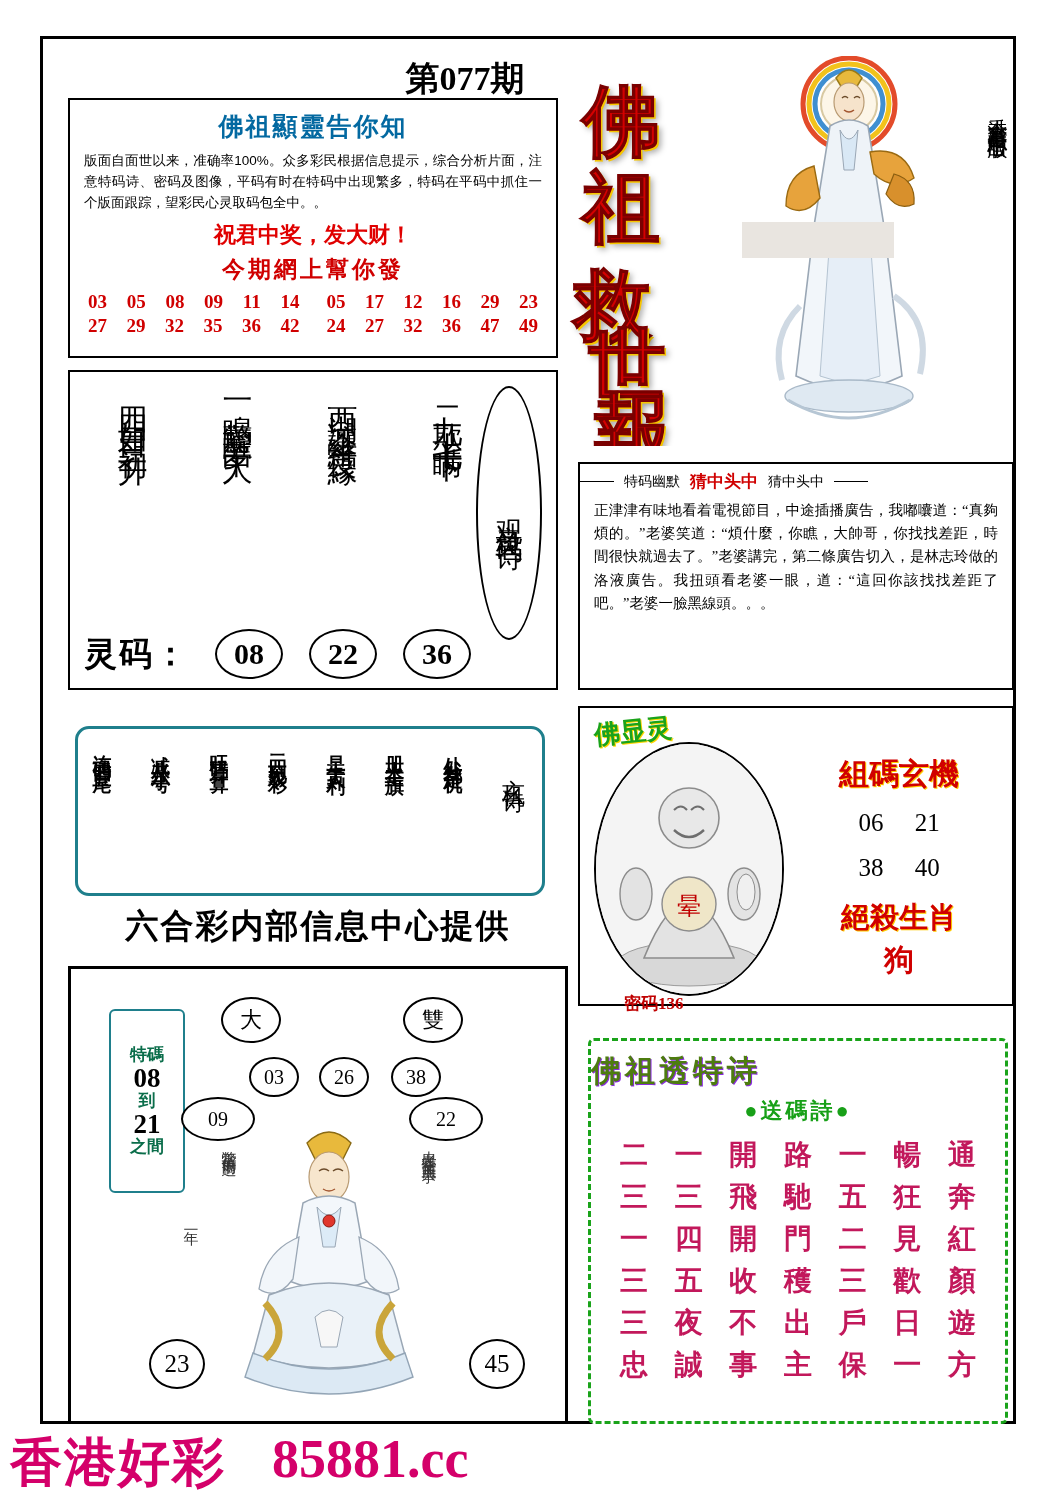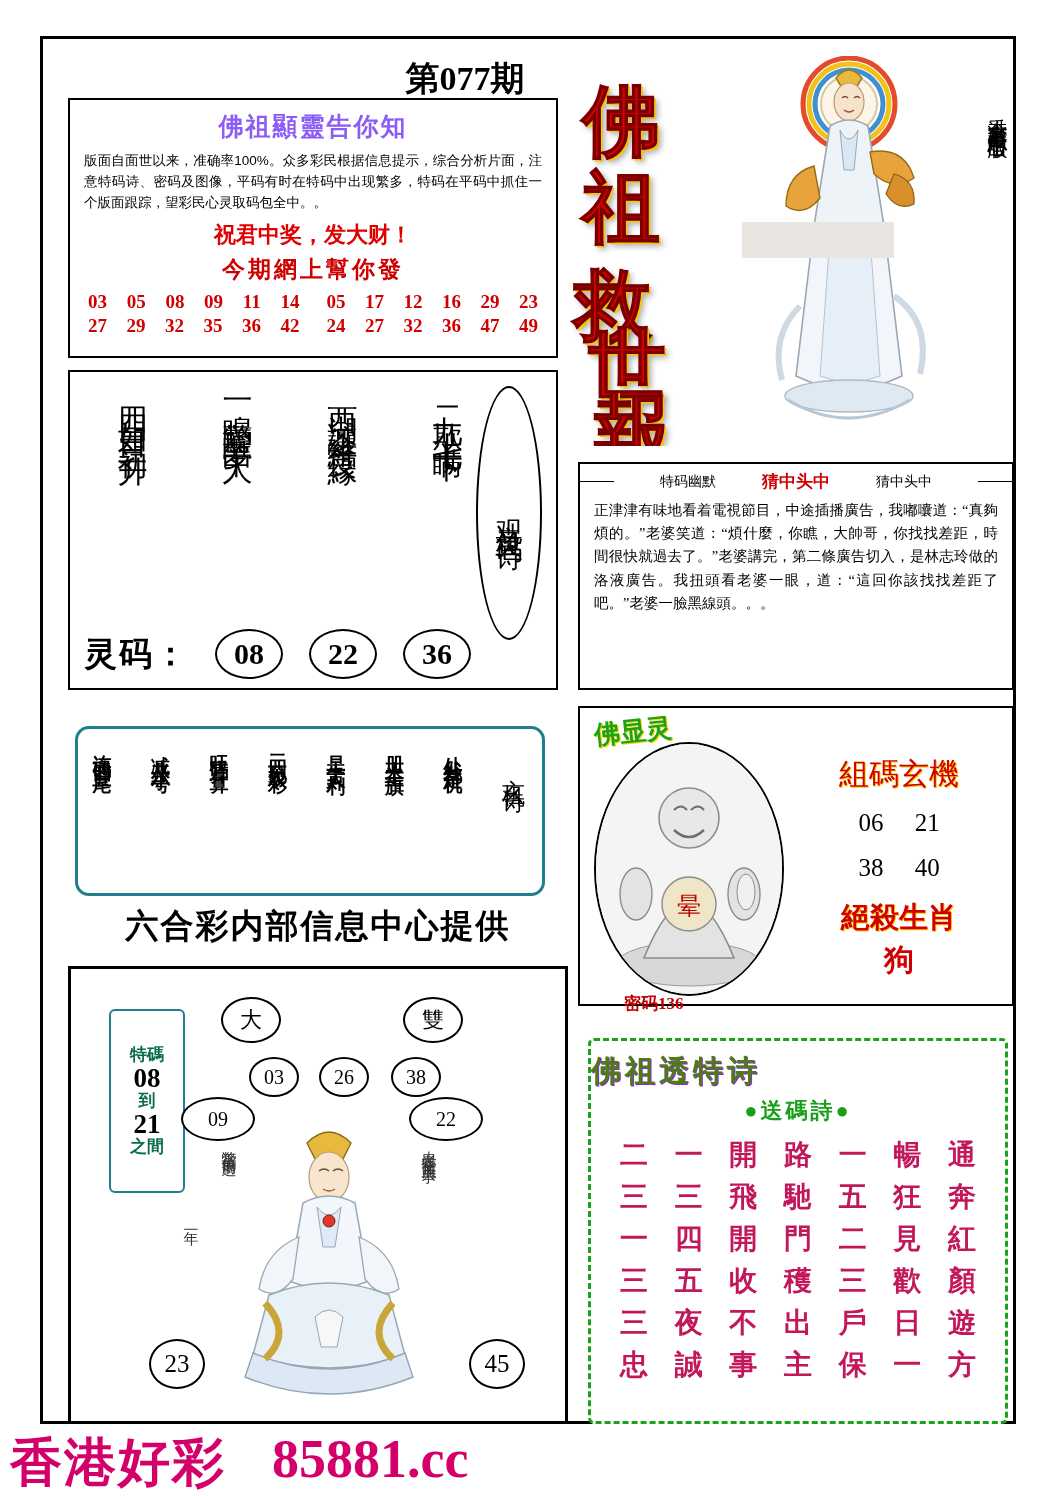--- a/index.html
+++ b/index.html
@@ -20,21 +20,21 @@
   .issue-title{
     position:absolute;left:290px;top:56px;width:350px;text-align:center;
     font-size:34px;font-weight:bold;color:#000;font-family:"Liberation Serif",serif;
   }
 
   .fozu-box{
     position:absolute;left:68px;top:98px;width:490px;height:260px;
     border:2px solid #000;box-sizing:border-box;background:#fff;
   }
   .fozu-title{
-    text-align:center;font-size:25px;font-weight:bold;color:#8b5cf6;
+    text-align:center;font-size:25px;font-weight:bold;color:#0369a1;
     margin-top:10px;letter-spacing:2px;font-family:"Liberation Serif",serif;
   }
   .fozu-body{
     font-size:13.5px;color:#000;line-height:1.55;padding:8px 14px 0 14px;text-align:justify;
   }
   .fozu-red1{
     text-align:center;color:#e00000;font-size:22px;font-weight:bold;margin-top:6px;
     font-family:"Liberation Serif",serif;
   }
   .fozu-red2{
@@ -108,21 +108,21 @@
     display:flex;align-items:center;justify-content:center;
     font-size:30px;font-weight:bold;font-family:"Liberation Serif",serif;
   }
 
   
   .humor-box{
     position:absolute;left:578px;top:462px;width:436px;height:228px;
     border:2px solid #000;box-sizing:border-box;background:#fff;
   }
   .humor-head{
-    display:flex;align-items:center;justify-content:space-between;gap:10px;
+    display:flex;align-items:center;justify-content:flex-start;gap:10px;
     font-size:14px;margin-top:6px;font-family:"Liberation Serif",serif;
   }
   .humor-head .hl{flex:0 0 34px;height:1px;background:#000;}
   .humor-head .red{color:#d00000;font-size:17px;font-weight:bold;}
   .humor-text{
     font-size:14.5px;line-height:1.6;padding:6px 14px;font-family:"Liberation Serif",serif;
     text-align:justify;
   }
 
   
@@ -166,21 +166,21 @@
     position:absolute;left:14px;top:34px;width:186px;height:250px;
     border:2px solid #000;border-radius:50%;overflow:hidden;background:#fff;
   }
   .mima{
     position:absolute;left:44px;top:268px;font-size:17px;color:#c00000;font-weight:bold;
     font-family:"Liberation Serif",serif;
     margin-top:16px;
   }
   .zuma-title{
     position:absolute;left:214px;top:46px;width:210px;text-align:center;
-    font-size:30px;font-weight:normal;color:#d00000;font-family:"Liberation Serif",serif;
+    font-size:30px;font-weight:bold;color:#d00000;font-family:"Liberation Serif",serif;
     text-shadow:1px 1px 0 #ffcc00;
   }
   .zuma-nums{
     position:absolute;left:214px;top:92px;width:210px;
     font-size:25px;font-family:"Liberation Serif",serif;color:#000;text-align:center;
     line-height:1.8;
   }
   .jue-title{
     position:absolute;left:214px;top:190px;width:210px;text-align:center;
     font-size:29px;font-weight:bold;color:#d00000;font-family:"Liberation Serif",serif;

